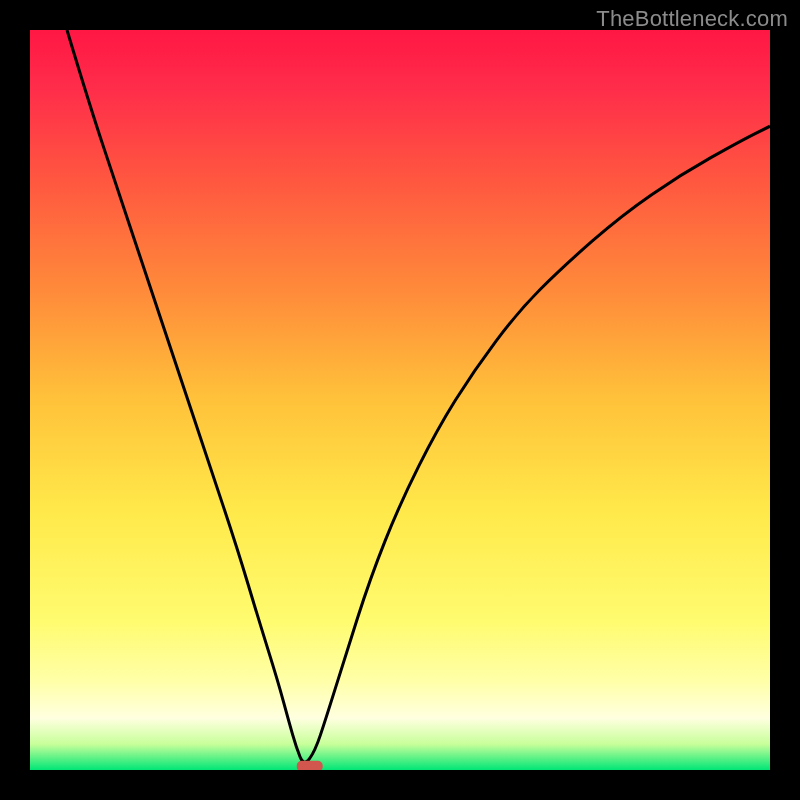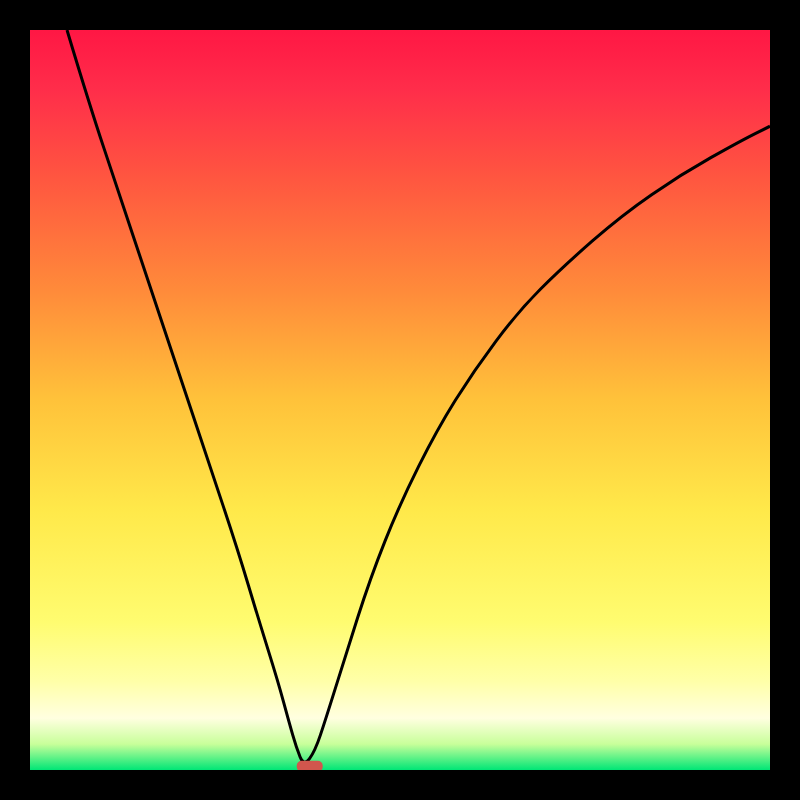--- a/index.html
+++ b/index.html
@@ -36,20 +36,21 @@
   .plot svg {
     display: block;
     width: 740px;
     height: 740px;
   }
 </style>
 </head>
 <body>
 
 <div class="outer">
+  <div class="watermark">TheBottleneck.com</div>
 
   <div class="plot">
     <svg id="svg" viewBox="0 0 740 740">
       <defs>
         <linearGradient id="bg-grad" x1="0" y1="0" x2="0" y2="1">
             <stop offset="0%" stop-color="#ff1744"></stop>
             <stop offset="8%" stop-color="#ff2d4a"></stop>
             <stop offset="20%" stop-color="#ff5640"></stop>
             <stop offset="35%" stop-color="#ff8a3a"></stop>
             <stop offset="50%" stop-color="#ffc23a"></stop>

